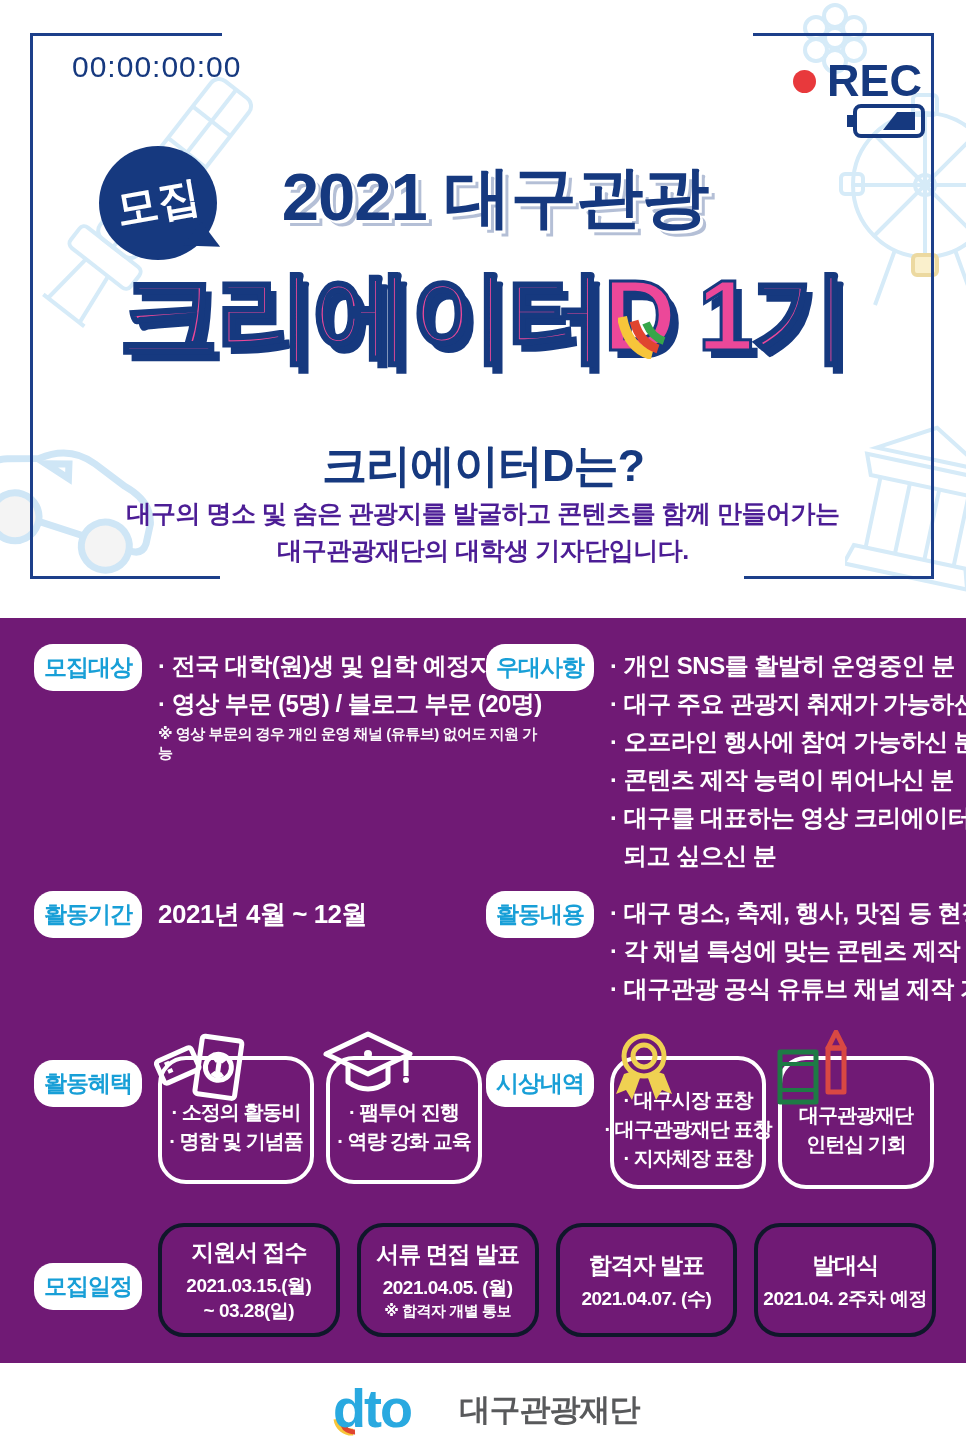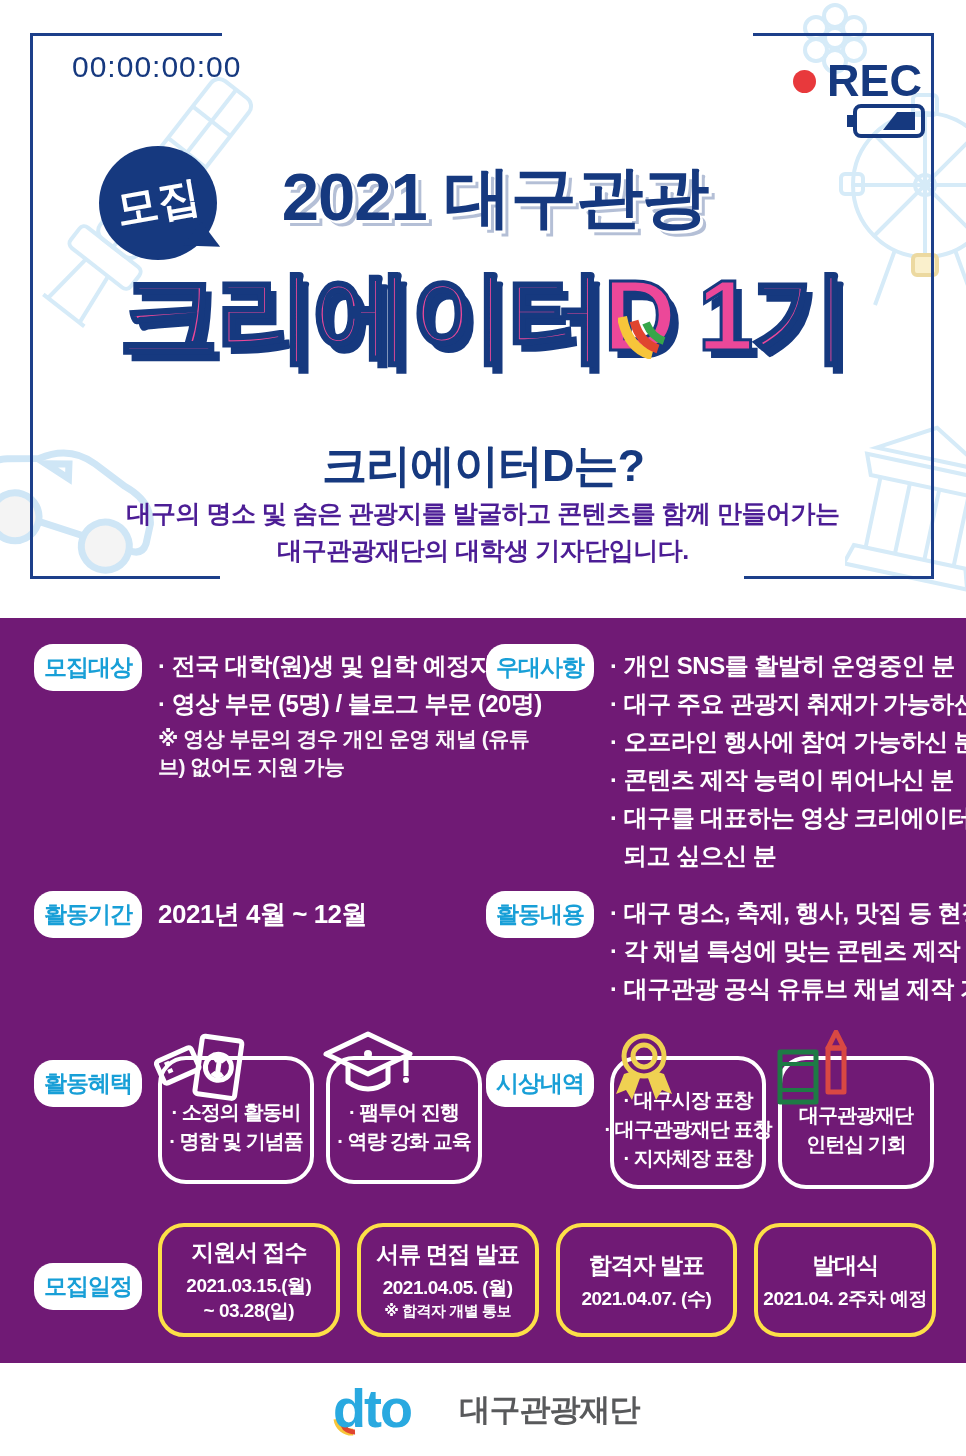--- a/index.html
+++ b/index.html
@@ -54,36 +54,36 @@
   .blue { position:absolute; left:0; top:618px; width:966px; height:745px;
           background:#701a75; color:#fff; padding:26px 30px 0 34px; overflow:hidden; }
   .row { display:flex; }
   .cell-left { width:452px; flex:none; display:flex; gap:16px; align-items:flex-start; }
   .cell-right { flex:1; display:flex; gap:16px; align-items:flex-start; }
   .pill { flex:none; width:108px; background:#fff; color:#189fd7; font-size:23px; font-weight:800;
           text-align:center; padding:8px 0; border-radius:19px; letter-spacing:-1px; }
   .items { padding-top:3px; }
   .items .ln { font-size:24px; font-weight:700; letter-spacing:-0.5px; line-height:38px; white-space:nowrap; }
   .items .ln.indent { padding-left:13px; }
-  .items .note { font-size:21px; font-weight:700; letter-spacing:-0.5px; margin-top:2px; opacity:.97; }
+  .items .note { font-size:15px; font-weight:700; letter-spacing:-0.5px; margin-top:2px; opacity:.97; }
   .period-val { font-size:26px; font-weight:700; padding-top:6px; letter-spacing:-0.5px; }
 
   .r2 { margin-top:16px; }
   .r3 { margin-top:22px; }
   .cards { display:flex; gap:12px; padding-top:26px; }
   .pill-mt { margin-top:30px; }
   .card { position:relative; width:156px; min-height:128px; border:4px solid #fff; border-radius:28px;
           display:flex; flex-direction:column; justify-content:center; align-items:center;
           padding:26px 4px 12px; }
   .card .cicon { position:absolute; top:-30px; left:-8px; }
   .card .cln { font-size:20px; font-weight:800; letter-spacing:-1px; line-height:29px; white-space:nowrap; }
 
   .r4 { margin-top:34px; align-items:flex-start; }
   .sched { flex:1; display:flex; gap:17px; margin-left:16px; }
-  .scard { flex:1; border:4px solid #fde047; border-radius:26px; min-height:106px;
+  .scard { flex:1; border:4px solid #0f172a; border-radius:26px; min-height:106px;
            display:flex; flex-direction:column; justify-content:center; align-items:center; padding:10px 2px; }
   .scard .st { font-size:23px; font-weight:800; letter-spacing:-1px; margin-bottom:5px; white-space:nowrap; }
   .scard .sl { font-size:19px; font-weight:700; letter-spacing:-0.5px; line-height:25px; white-space:nowrap; }
   .scard .sn { font-size:15px; font-weight:700; letter-spacing:-0.5px; margin-top:2px; }
   .pill-sched { margin-top:40px; }
 
   
   .footer { position:absolute; left:0; top:1363px; width:966px; height:93px; background:#fff;
             display:flex; align-items:center; justify-content:center; gap:15px; }
   .org-name { font-size:31px; font-weight:800; color:#58595b; letter-spacing:-1px; }

